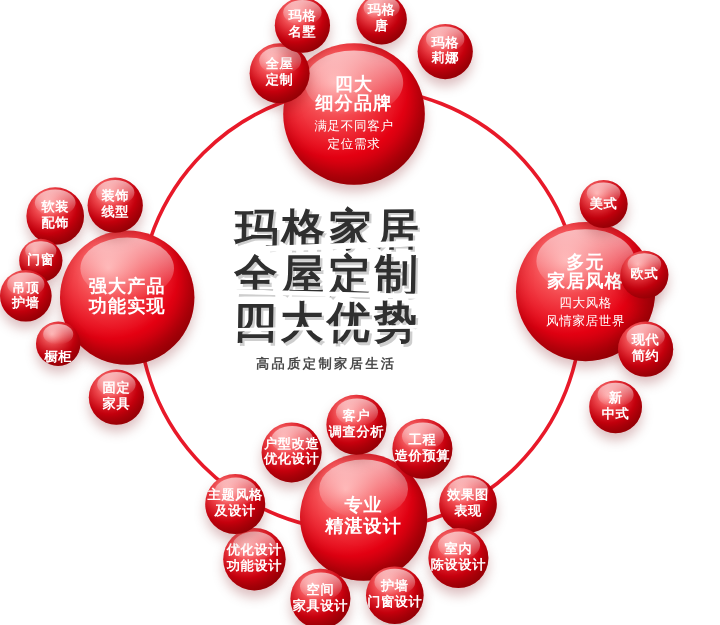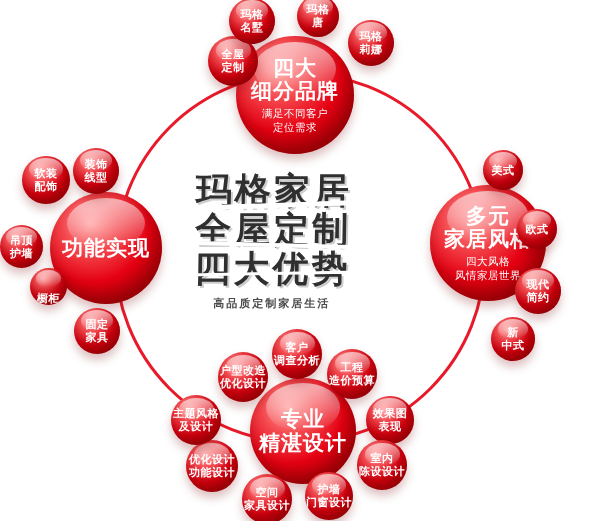--- a/index.html
+++ b/index.html
@@ -20,23 +20,23 @@
   }
   .gloss{
     position:absolute;left:15%;top:5%;width:70%;height:46%;border-radius:50%;
     background:linear-gradient(to bottom, rgba(255,255,255,.62), rgba(255,255,255,0));
     pointer-events:none;
   }
   .bl{position:relative;z-index:1;display:flex;flex-direction:column;font-weight:bold;line-height:1.15;}
   .sat .bl{font-size:11px;letter-spacing:.5px;}
   .hub{z-index:2;}
   .sat{z-index:3;}
-  .hub-title{font-size:21px;font-weight:800;line-height:1.12;letter-spacing:1px;}
+  .hub-title{font-size:15px;font-weight:800;line-height:1.12;letter-spacing:1px;}
   .hub-sub{font-size:10.5px;font-weight:normal;line-height:1.3;letter-spacing:.5px;}
-  .hub-title + .hub-sub{margin-top:4px;}
+  .hub-title + .hub-sub{margin-top:4px;font-family:Liberation Mono, monospace;}
   .center-block{
     position:absolute;left:163px;top:172px;width:220px;text-align:center;z-index:1;
     color:#2f2f2f;transform:skewX(-1deg);
   }
   .center-line{
     font-size:36px;font-weight:800;line-height:1.08;letter-spacing:3px;
     text-shadow:2px 2px 0 rgba(60,60,60,.25);
   }
   .center-sub{
     margin-top:7px;font-size:11px;font-weight:bold;letter-spacing:2px;color:#4a4a4a;
@@ -66,20 +66,21 @@
       <span class="hub-title">四大</span>
       <span class="hub-title">细分品牌</span>
       <span class="hub-sub">满足不同客户</span>
       <span class="hub-sub">定位需求</span>
     </div>
   </div>
 
   <div class="bubble hub" style="left:50px;top:192px;width:112px;height:112px;">
     <div class="gloss"></div>
     <div class="bl">
+      <span class="hub-title">强大产品</span>
       <span class="hub-title">功能实现</span>
     </div>
   </div>
 
   <div class="bubble hub" style="left:430px;top:185px;width:116px;height:116px;">
     <div class="gloss"></div>
     <div class="bl">
       <span class="hub-title">多元</span>
       <span class="hub-title">家居风格</span>
       <span class="hub-sub">四大风格</span>
@@ -131,20 +132,26 @@
       <span>配饰</span>
     </div>
   </div>
   <div class="bubble sat" style="left:73px;top:148px;width:46px;height:46px;">
     <div class="gloss"></div>
     <div class="bl">
       <span>装饰</span>
       <span>线型</span>
     </div>
   </div>
+  <div class="bubble sat" style="left:16px;top:199px;width:36px;height:36px;">
+    <div class="gloss"></div>
+    <div class="bl">
+      <span>门窗</span>
+    </div>
+  </div>
   <div class="bubble sat" style="left:0px;top:225px;width:43px;height:43px;">
     <div class="gloss"></div>
     <div class="bl">
       <span>吊顶</span>
       <span>护墙</span>
     </div>
   </div>
   <div class="bubble sat" style="left:30px;top:268px;width:37px;height:37px;align-items:flex-end;">
     <div class="gloss"></div>
     <div class="bl">

